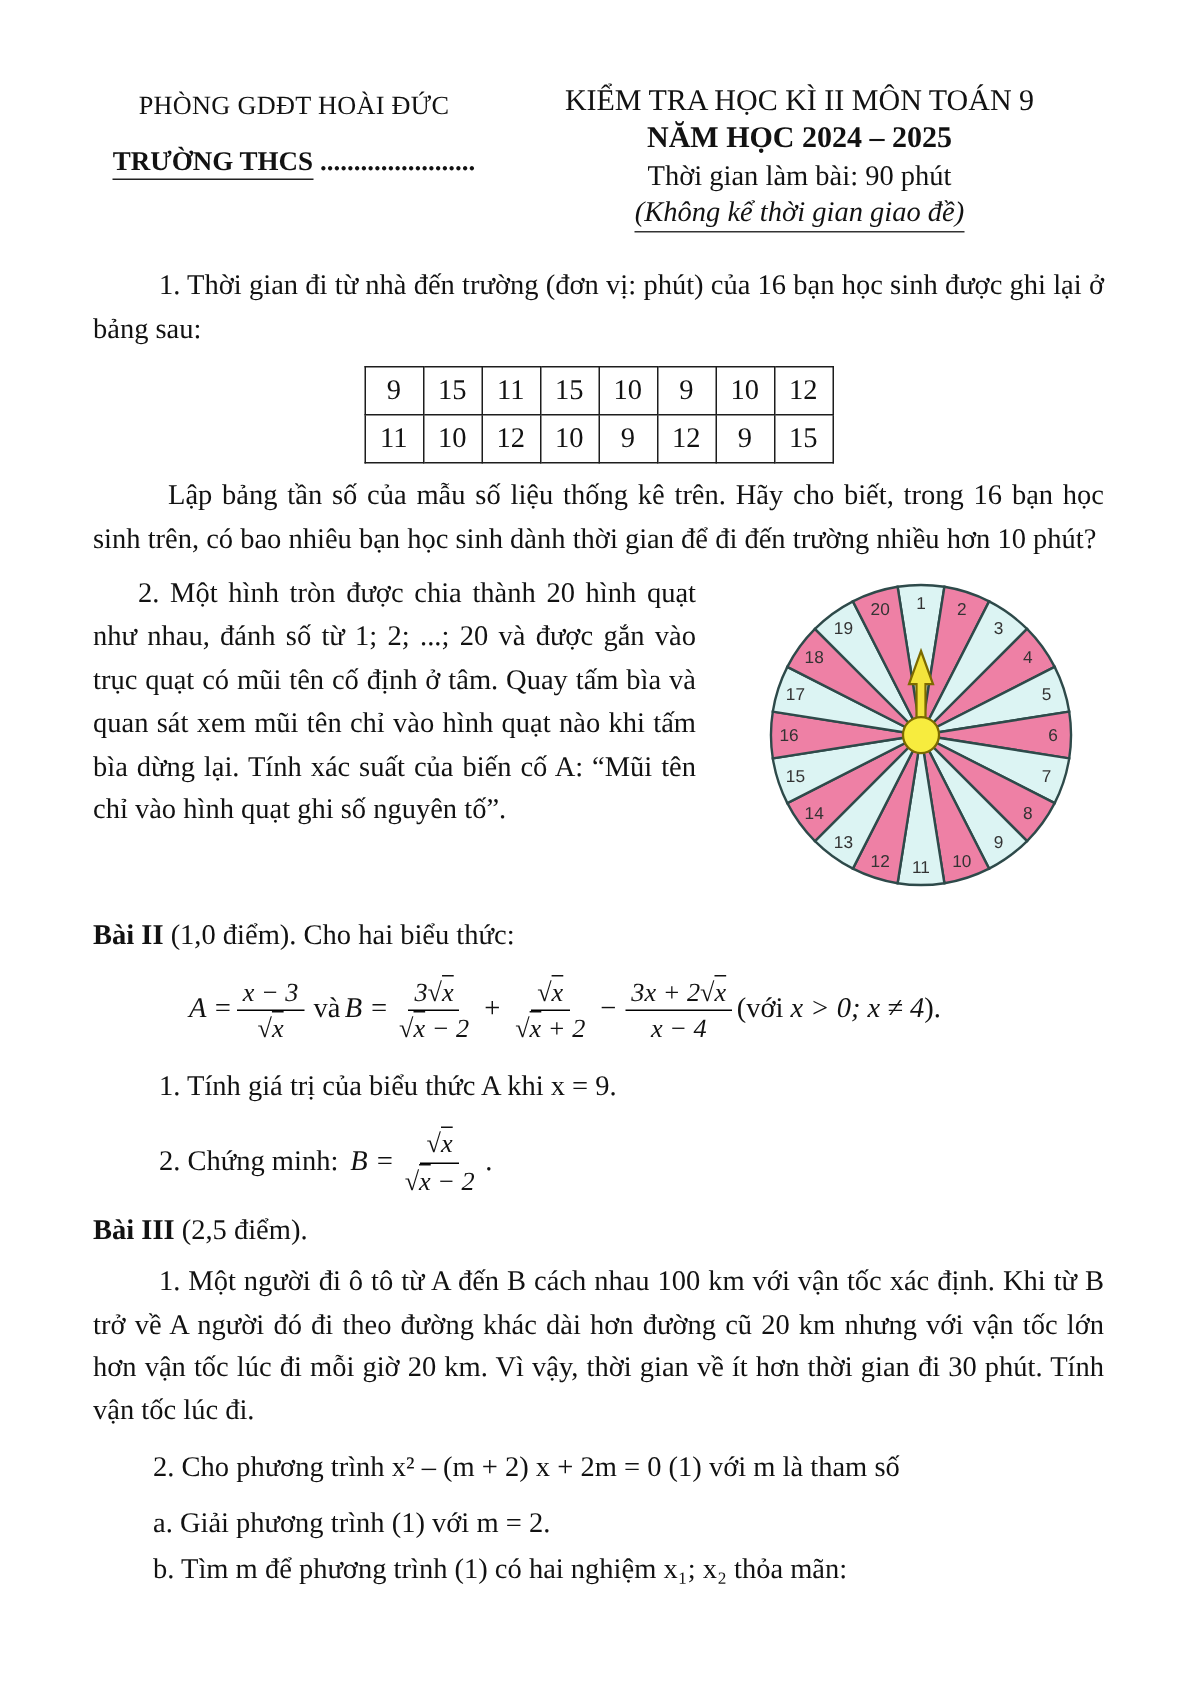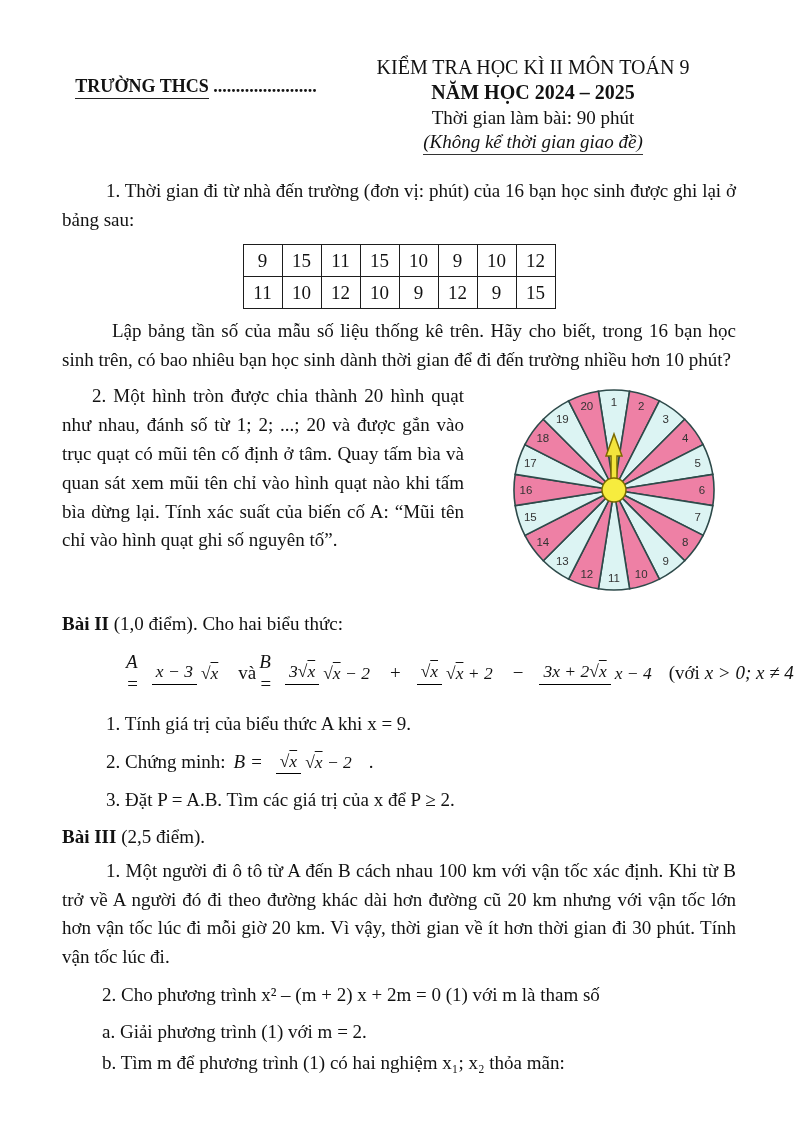--- a/index.html
+++ b/index.html
@@ -35,38 +35,39 @@
   }
   
   .s2 { display:flex; margin-top:8px; }
   .s2text { width:402px; text-align:justify; line-height:1.52; }
   .s2text .first { text-indent:30px; }
   .wheelbox { width:212px; height:212px; margin-left:44px; margin-top:2px; flex:none; }
   .wheelbox text { font-family:"Liberation Sans", sans-serif; font-size:11.5px; }
   
   .mathrow { display:flex; align-items:center; line-height:1.2; }
   .math { font-style:italic; }
-  .frac { display:inline-flex; flex-direction:row; align-items:center; vertical-align:middle;
-          margin:0 13px; font-style:italic; font-size:17.5px; line-height:1.25; }
+  .frac { display:inline-flex; flex-direction:column; align-items:center; vertical-align:middle;
+          margin:0 3px; font-style:italic; font-size:17.5px; line-height:1.25; }
   .frac .num { padding:0 4px 1px 4px; border-bottom:1.4px solid #000; white-space:nowrap; }
   .frac .den { padding:1px 4px 0 4px; white-space:nowrap; }
   .op { margin:0 3px; }
   .ov { text-decoration:overline; }
   .cond { white-space:nowrap; }
   
   .mt6{margin-top:6px}.mt8{margin-top:8px}.mt10{margin-top:10px}
   .mt12{margin-top:12px}.mt14{margin-top:14px}
 </style>
 </head>
 <body>
 
 <div class="page">
 
   <div class="header">
     <div class="header-left">
+      <div class="dept">PHÒNG GDĐT HOÀI ĐỨC</div>
       <div class="school">
         <span class="uline">TRƯỜNG THCS</span>
         <span>.......................</span>
       </div>
     </div>
     <div class="header-right">
       <div class="title1">KIỂM TRA HỌC KÌ II MÔN TOÁN 9</div>
       <div class="title2">NĂM HỌC 2024 – 2025</div>
       <div class="duration">Thời gian làm bài: 90 phút</div>
       <div class="note"><span>(Không kể thời gian giao đề)</span></div>
@@ -186,21 +187,20 @@
   <div class="mathrow item mt12">
     <span>2. Chứng minh:</span>
     <span class="math" style="margin-left:8px">B =</span>
     <span class="frac">
       <span class="num">√<span class="ov">x</span></span>
       <span class="den">√<span class="ov">x</span> − 2</span>
     </span>
     <span>.</span>
   </div>
 
-  <p class="lh item mt12">3. Đặt P = A.B. Tìm các giá trị của x để P ≥ 2.</p>
 
   <p class="lh mt8"><b class="sec">Bài III</b><span> (2,5 điểm).</span></p>
   <p class="lh just indent mt6">1. Một người đi ô tô từ A đến B cách nhau 100 km với vận tốc xác định. Khi từ B trở về A người đó đi theo đường khác dài hơn đường cũ 20 km nhưng với vận tốc lớn hơn vận tốc lúc đi mỗi giờ 20 km. Vì vậy, thời gian về ít hơn thời gian đi 30 phút. Tính vận tốc lúc đi.</p>
   <p class="lh mt10" style="margin-left:40px">2. Cho phương trình x² – (m + 2) x + 2m = 0 (1) với m là tham số</p>
   <p class="lh mt8" style="margin-left:40px">a. Giải phương trình (1) với m = 2.</p>
   <p class="lh" style="margin-left:40px;margin-top:3px">b. Tìm m để phương trình (1) có hai nghiệm x₁; x₂ thỏa mãn:</p>
 
 </div>
 
 </body></html>

